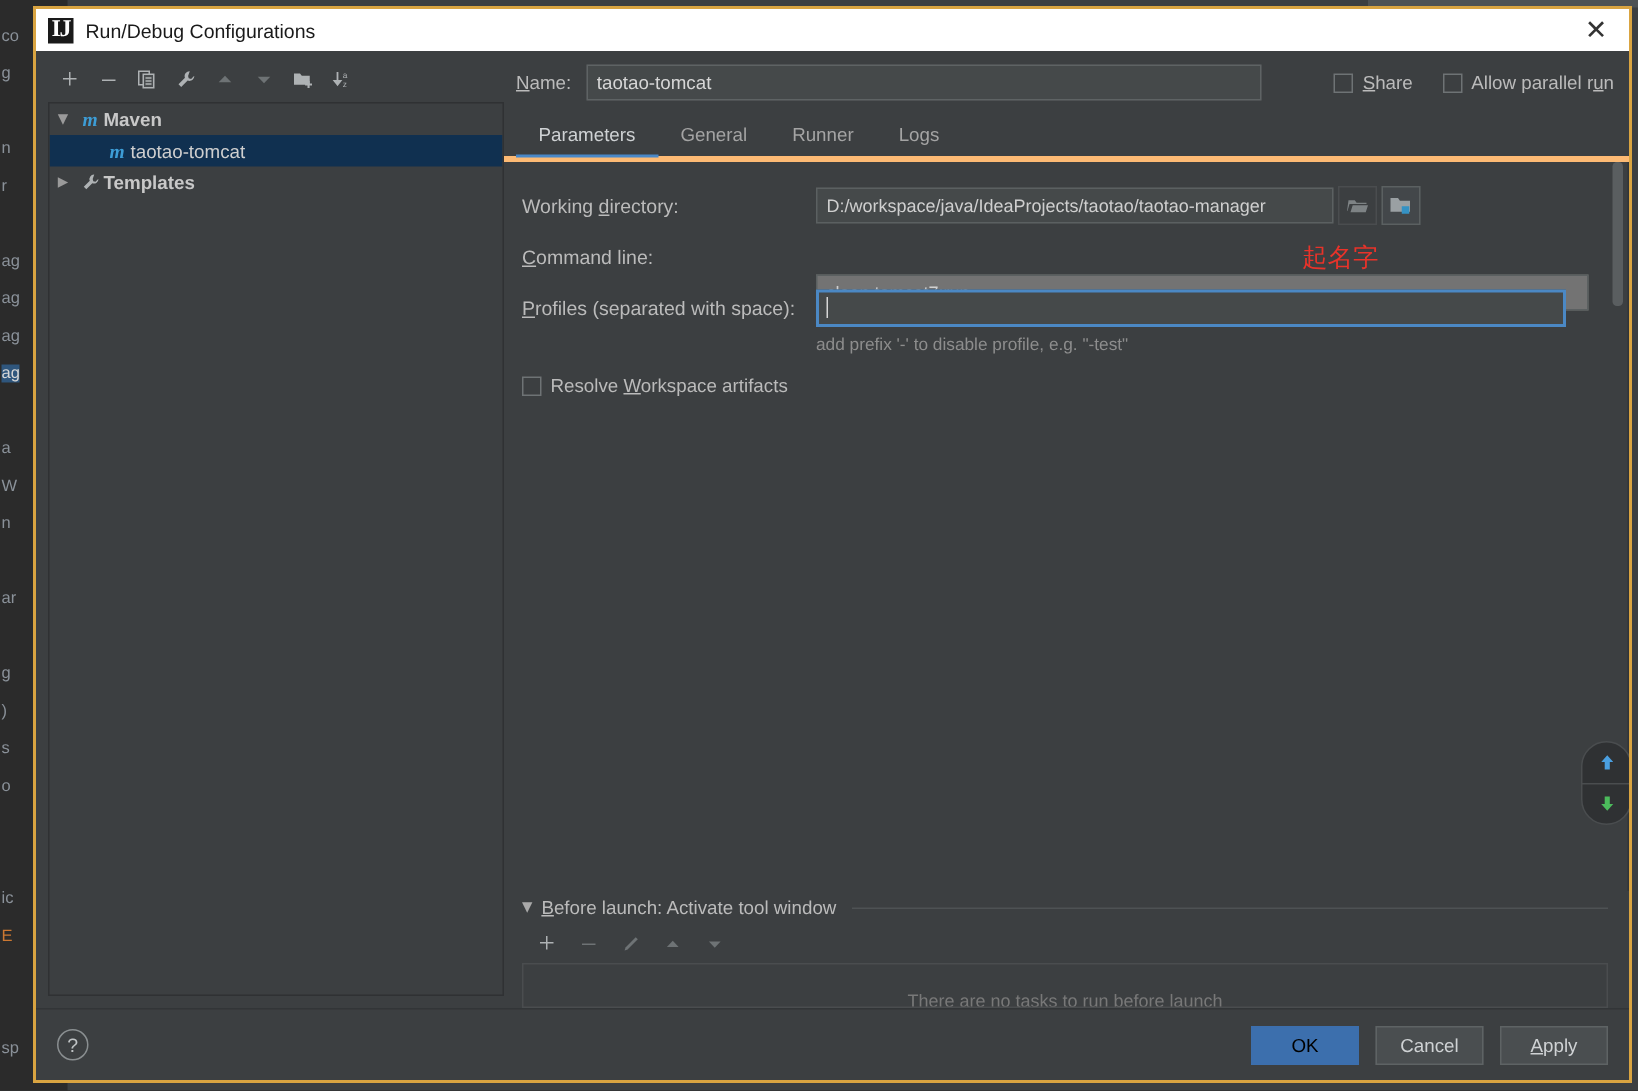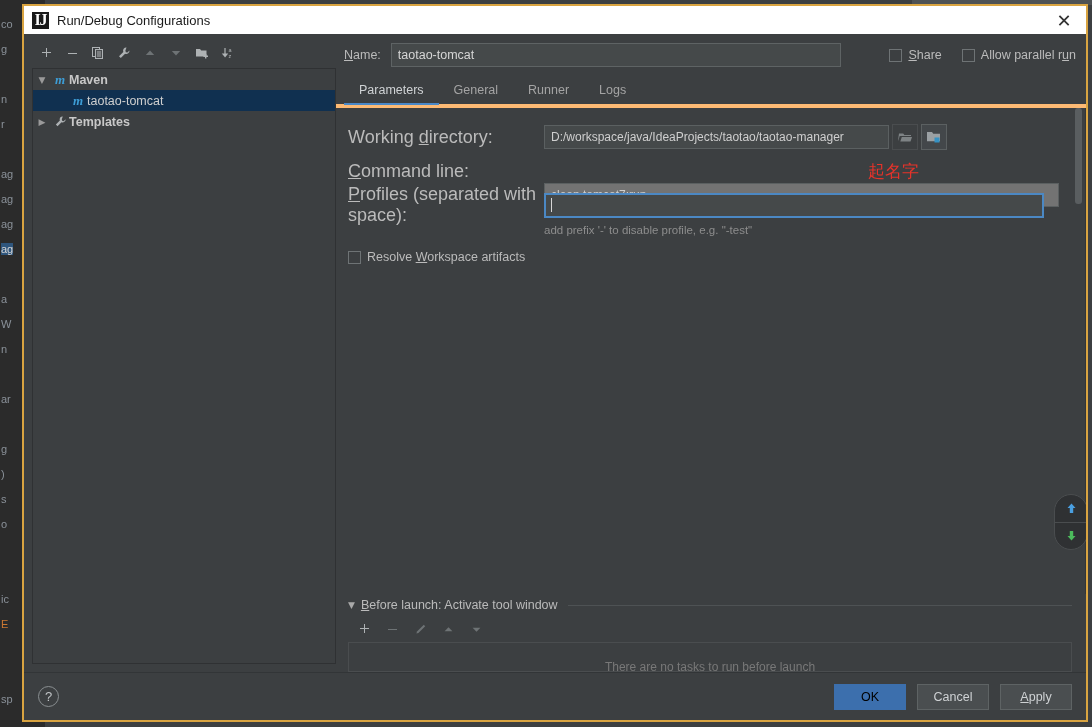--- a/index.html
+++ b/index.html
@@ -211,21 +211,21 @@
     padding: 12px 0 0 0;
     overflow: hidden;
     border-right: 1px solid #323537;
   }
   .frow {
     display: flex; align-items: center;
     height: 34px;
     padding-left: 12px;
   }
   .flabel {
-    font-size: 18px; color: #bbbbbb;
+    font-size: 13px; color: #bbbbbb;
     width: 196px; min-width: 196px;
   }
   .ftext {
     height: 24px;
     background: #45494a;
     border: 1px solid #5b6061;
     color: #cfcfcf;
     font-size: 12px;
     padding: 0 6px;
     display: flex; align-items: center;

